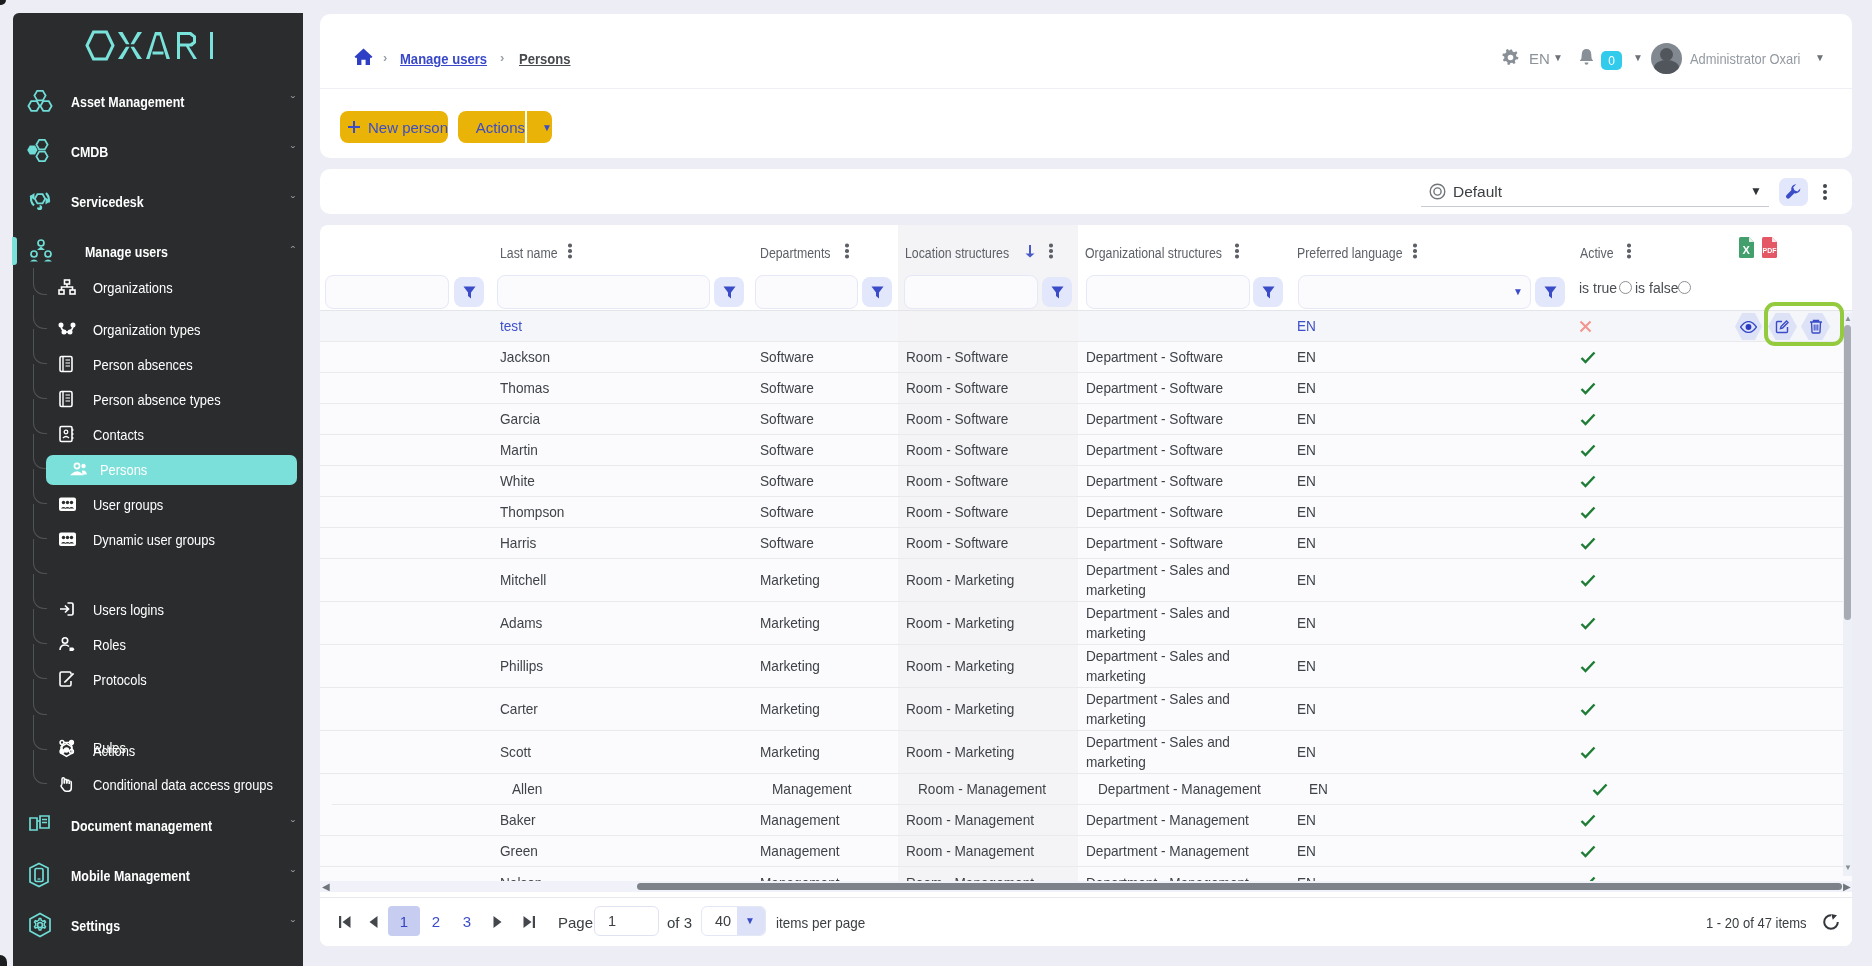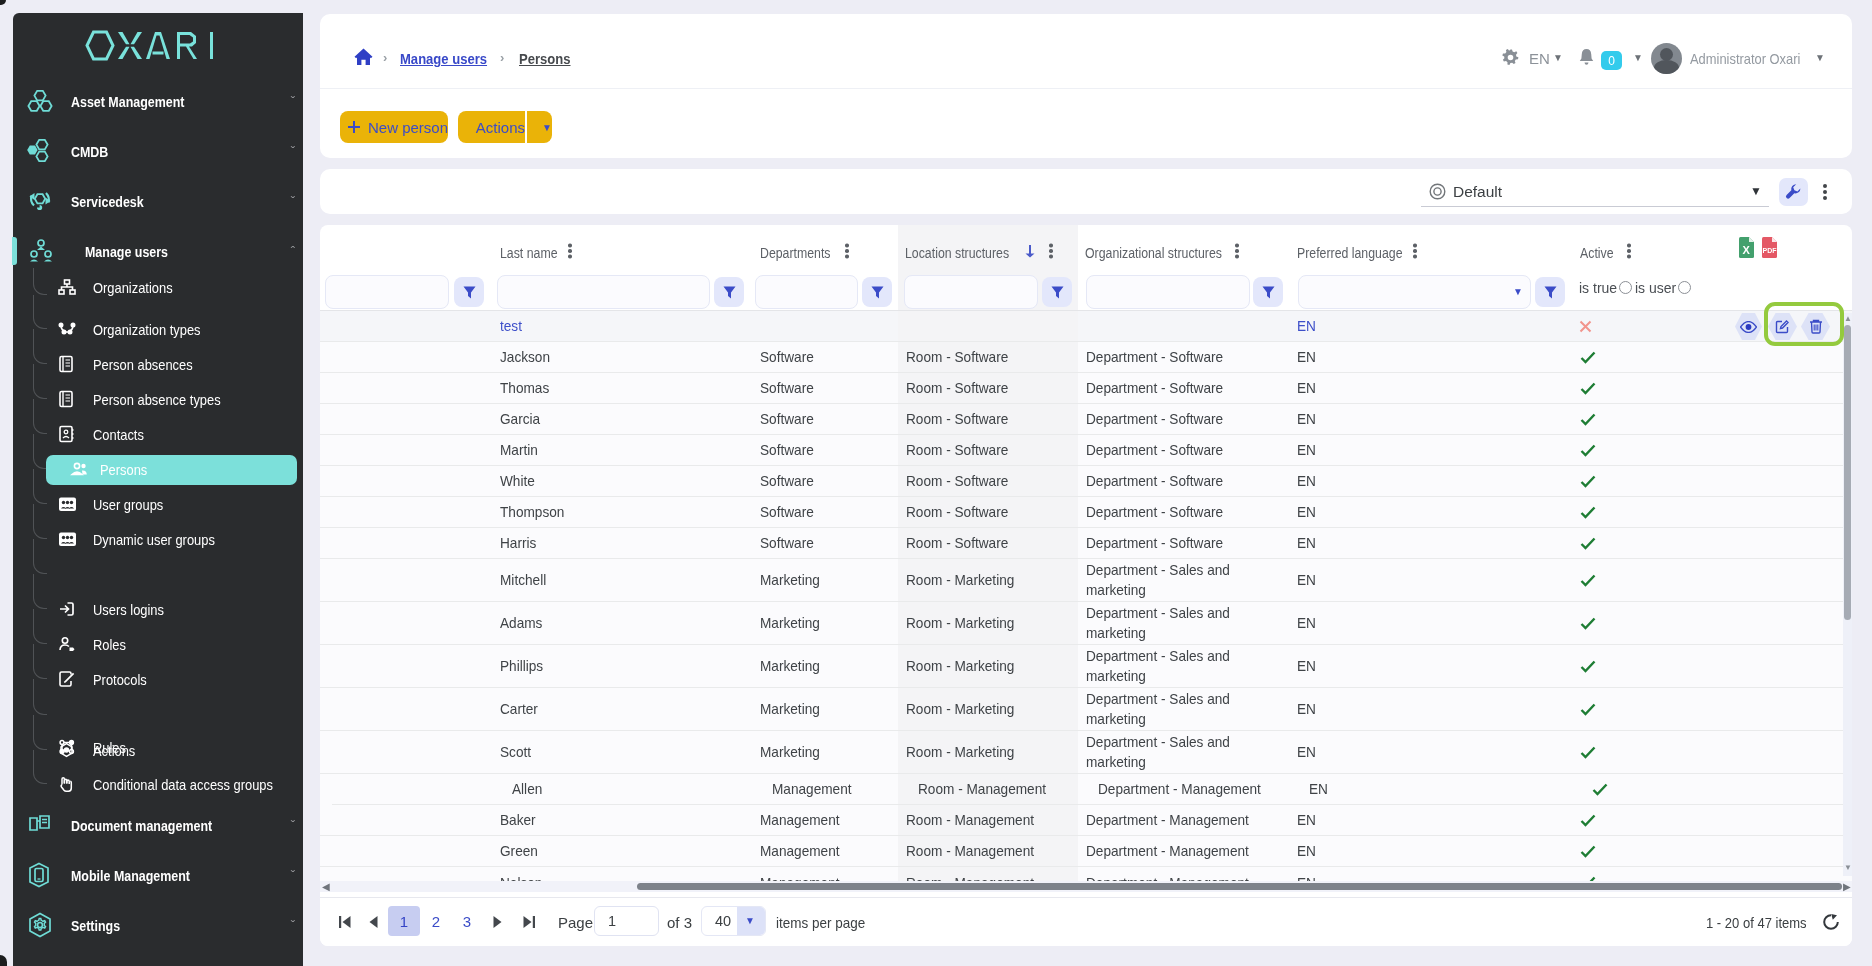--- a/index.html
+++ b/index.html
@@ -436,21 +436,21 @@
     </div>
   <div class="finput" style="left:978px;width:233px;"></div>
   <span class="abs" style="left:1193px;top:61px;color:#3b4cc8;font-size:10px;">▼</span>
   <div class="fbtn" style="left:1215px;">
       <svg width="13" height="13" viewBox="0 0 13 13">
         <path d="M0.5 0.5 H12.5 L8 6.5 L8 12.5 L5 10 L5 6.5 Z" fill="#3b4cc8"></path>
       </svg>
     </div>
   <span class="abs" style="left:1259px;top:55px;font-size:14px;color:#4a4e53;">is true</span>
   <div class="abs" style="left:1299px;top:56px;width:13px;height:13px;border:1.5px solid #8c9096;border-radius:50%;"></div>
-  <span class="abs" style="left:1315px;top:55px;font-size:14px;color:#4a4e53;">is user</span>
+  <span class="abs" style="left:1315px;top:55px;font-size:14px;color:#4a4e53;">is false</span>
   <div class="abs" style="left:1358px;top:56px;width:13px;height:13px;border:1.5px solid #8c9096;border-radius:50%;"></div>
   <div class="abs" style="left:0;top:85px;width:1532px;height:1px;background:#e4e5e8;"></div>
 
   <div class="row" style="top:86px;height:31px;">
     <div class="cell c1" style="color:#3d4fc9;">test</div>
     <div class="cell c5" style="color:#3d4fc9;">EN</div>
     <svg class="abs" style="left:1259px;top:9px;" width="13" height="13" viewBox="0 0 13 13" fill="none" stroke="#f2948c" stroke-width="2">
         <path d="M1.5 1.5 L11.5 11.5 M11.5 1.5 L1.5 11.5"></path>
       </svg>
     <div class="hexbtn" style="left:1415px;top:2px;">

